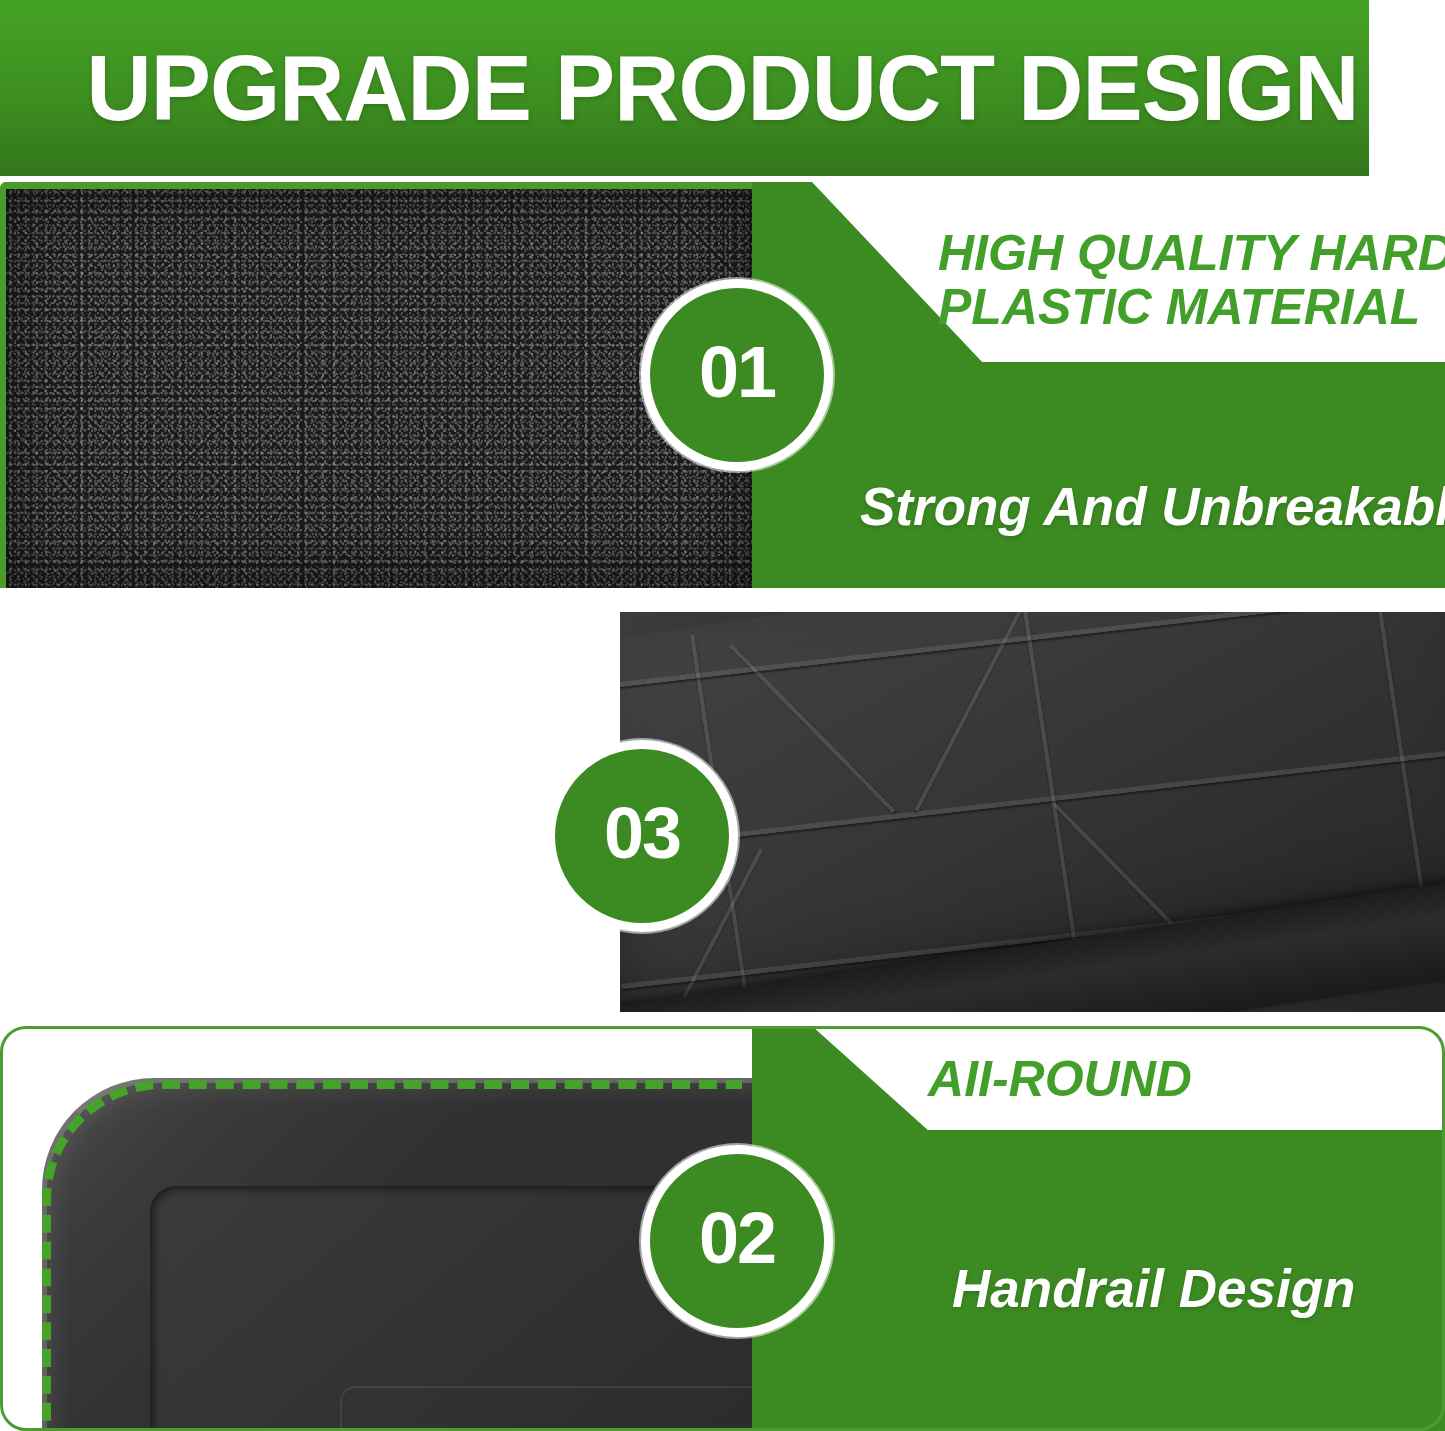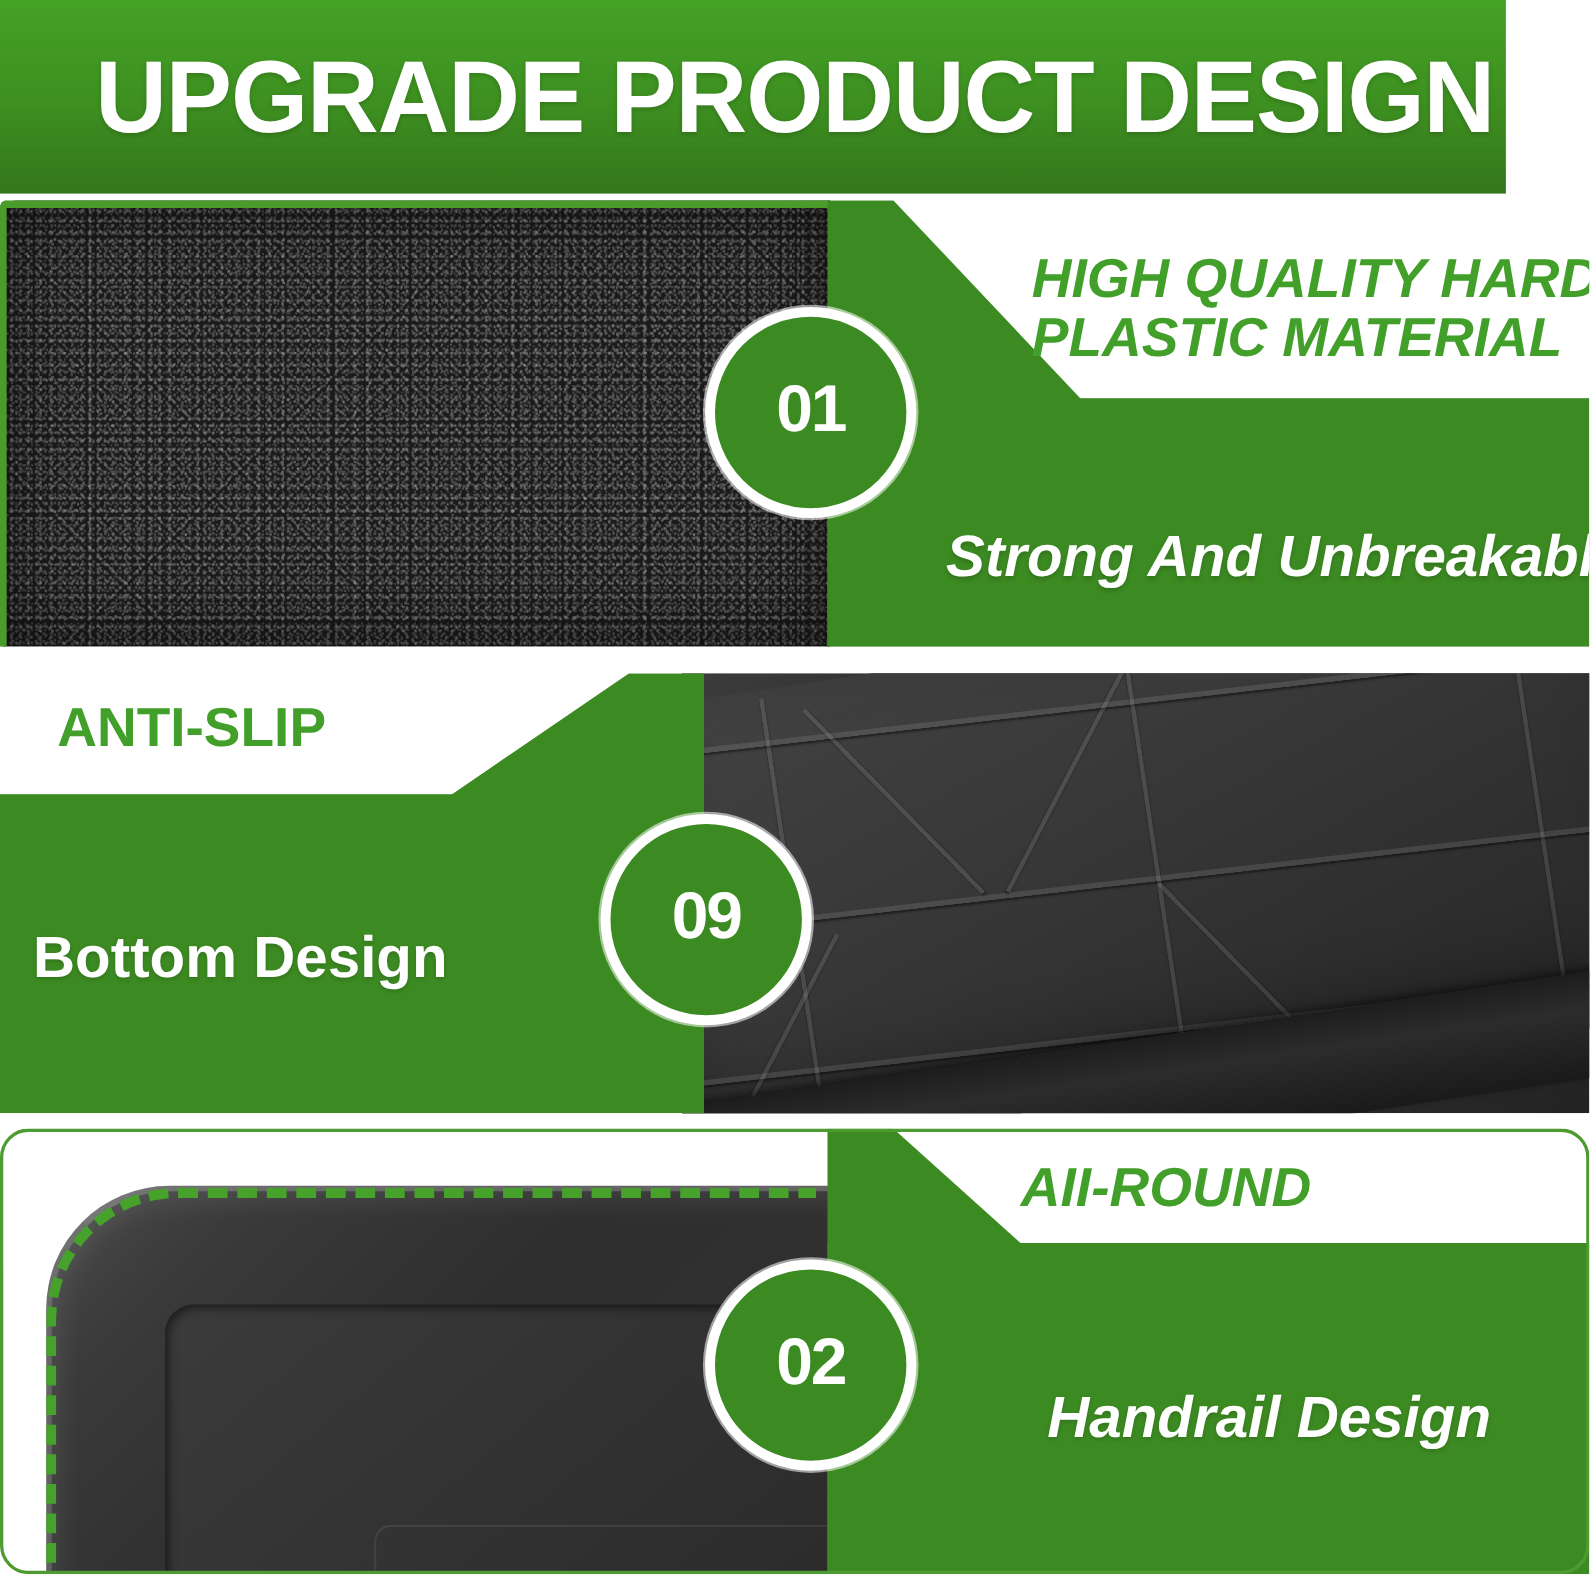--- a/index.html
+++ b/index.html
@@ -253,21 +253,21 @@
     width: 192px;
     height: 192px;
     border-radius: 50%;
     background: #3c8a22;
     border: 9px solid #ffffff;
     box-sizing: border-box;
     display: flex;
     align-items: center;
     justify-content: center;
     color: #ffffff;
-    font-size: 60px;
+    font-size: 72px;
     font-weight: bold;
     letter-spacing: -2px;
     line-height: 1;
     box-shadow: 0 0 0 2px rgba(255,255,255,.55);
     z-index: 6;
   }
   .badge span { transform: translateY(-3px); }
 </style>
 </head>
 <body>
@@ -316,32 +316,23 @@
           <div class="rib" style="left:88%; top:2%;  width:4px; height:96%;"></div>
           <div class="rib" style="left:18%; top:6%;  width:4px; height:56%; transform:rotate(-36deg); transform-origin:top left;"></div>
           <div class="rib" style="left:50%; top:6%;  width:4px; height:56%; transform:rotate(36deg);  transform-origin:top left;"></div>
           <div class="rib" style="left:50%; top:55%; width:4px; height:48%; transform:rotate(-36deg); transform-origin:top left;"></div>
           <div class="rib" style="left:18%; top:55%; width:4px; height:48%; transform:rotate(36deg);  transform-origin:top left;"></div>
         </div>
         <div class="tray2-lip"></div>
       </div>
     </div>
 
-    <div class="info info-left">
-
-      <div class="wedge" style="height:112px; clip-path: polygon(640px 0, 640px 112px, 408px 112px, 572px 0);"></div>
-      <div class="band" style="top:110px; height:290px;"></div>
-
-      <div class="headline" style="left:52px; top:22px; width:520px;">ANTI-SLIP</div>
-
-      <div class="subline" style="left:30px; top:232px;">Bottom Design</div>
-    </div>
 
     <div class="badge" style="left:546px; top:128px;">
-      <span>09</span>
+      <span>03</span>
     </div>
   </div>
 
   <div class="panel" id="panel-3">
 
     <div class="photo photo-left">
       <div class="tray3-bg">
         <div class="tray3-body"></div>
         <div class="tray3-rail"></div>
         <div class="tray3-inner">

